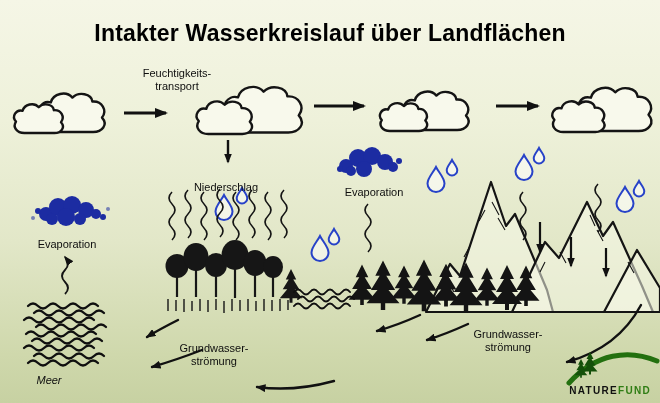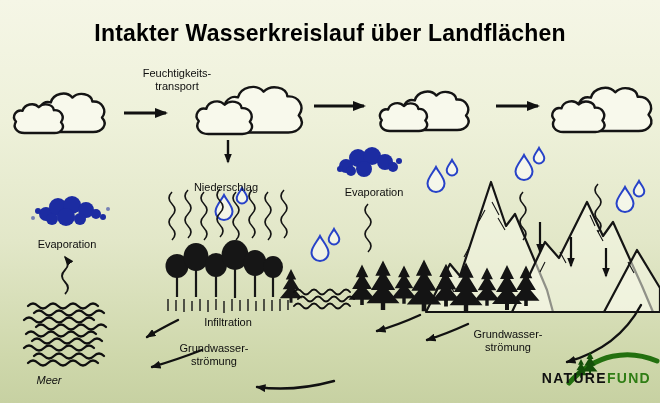--- a/index.html
+++ b/index.html
@@ -18,22 +18,22 @@
     position: absolute; top: 20px; left: 0; width: 100%;
     text-align: center; font-size: 23px; font-weight: bold; letter-spacing: .2px;
     color: #000;
   }
   .label {
     position: absolute; font-size: 11px; line-height: 1.18;
     text-align: center; color: #0e0e0e;
   }
   .two-line span { display: block; }
   .logo-text {
-    position: absolute; right: 9px; bottom: 17px;
-    font-size: 14px; font-weight: bold; letter-spacing: 1.3px; color: #101010;
+    position: absolute; right: 9px; bottom: 7px;
+    font-size: 10px; font-weight: bold; letter-spacing: 1.3px; color: #101010;
   }
   .logo-text .fund { color: #2f7d14; }
 </style>
 </head>
 <body>
 
 <div class="scene">
 
   <svg class="art" viewBox="0 0 660 403" aria-hidden="true">
     <defs>
@@ -220,21 +220,20 @@
   </div>
 
   <div class="label" style="left:180px; top:181px; width:92px;">Niederschlag</div>
 
   <div class="label" style="left:334px; top:186px; width:80px;">Evaporation</div>
 
   <div class="label" style="left:24px; top:238px; width:86px;">Evaporation</div>
 
   <div class="label" style="left:26px; top:374px; width:46px;font-style:italic;">Meer</div>
 
-  <div class="label" style="left:184px; top:316px; width:88px;">Infiltration</div>
 
 
   <div class="label two-line" style="left:166px; top:342px; width:96px;">
     <span>Grundwasser-</span>
     <span>strömung</span>
   </div>
 
   <div class="label two-line" style="left:460px; top:328px; width:96px;">
     <span>Grundwasser-</span>
     <span>strömung</span>

